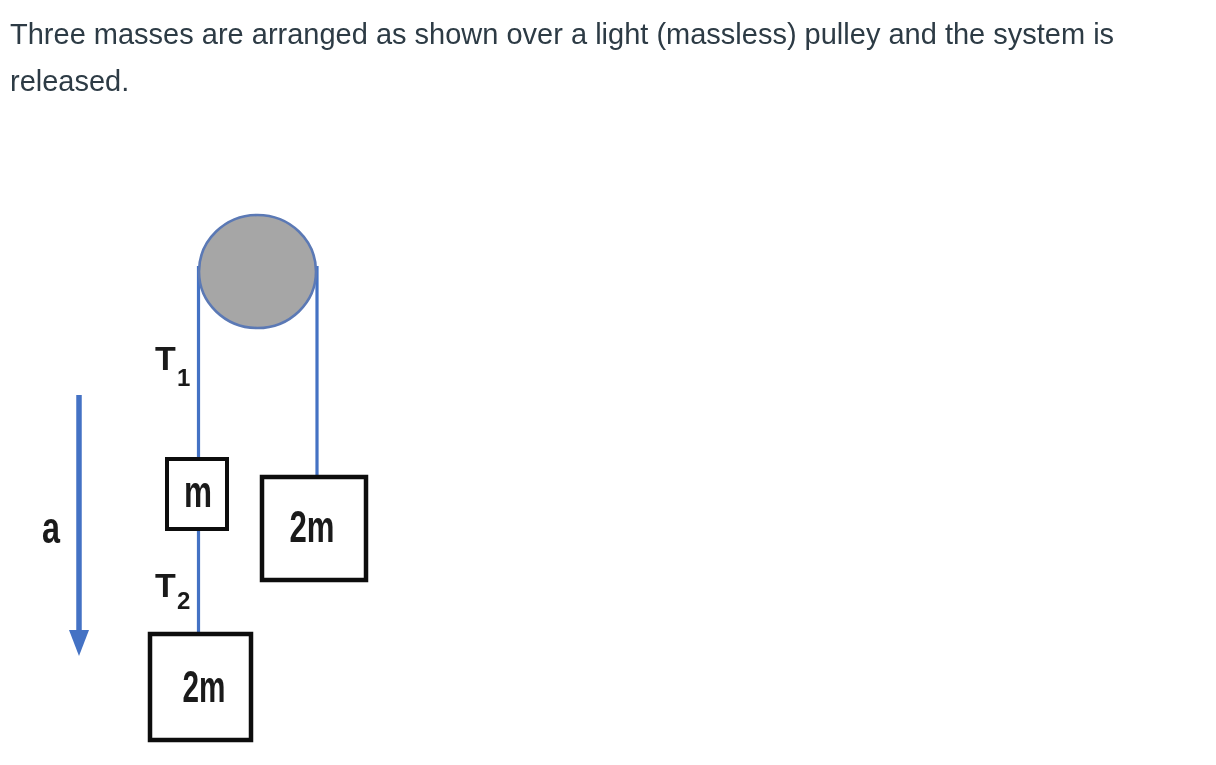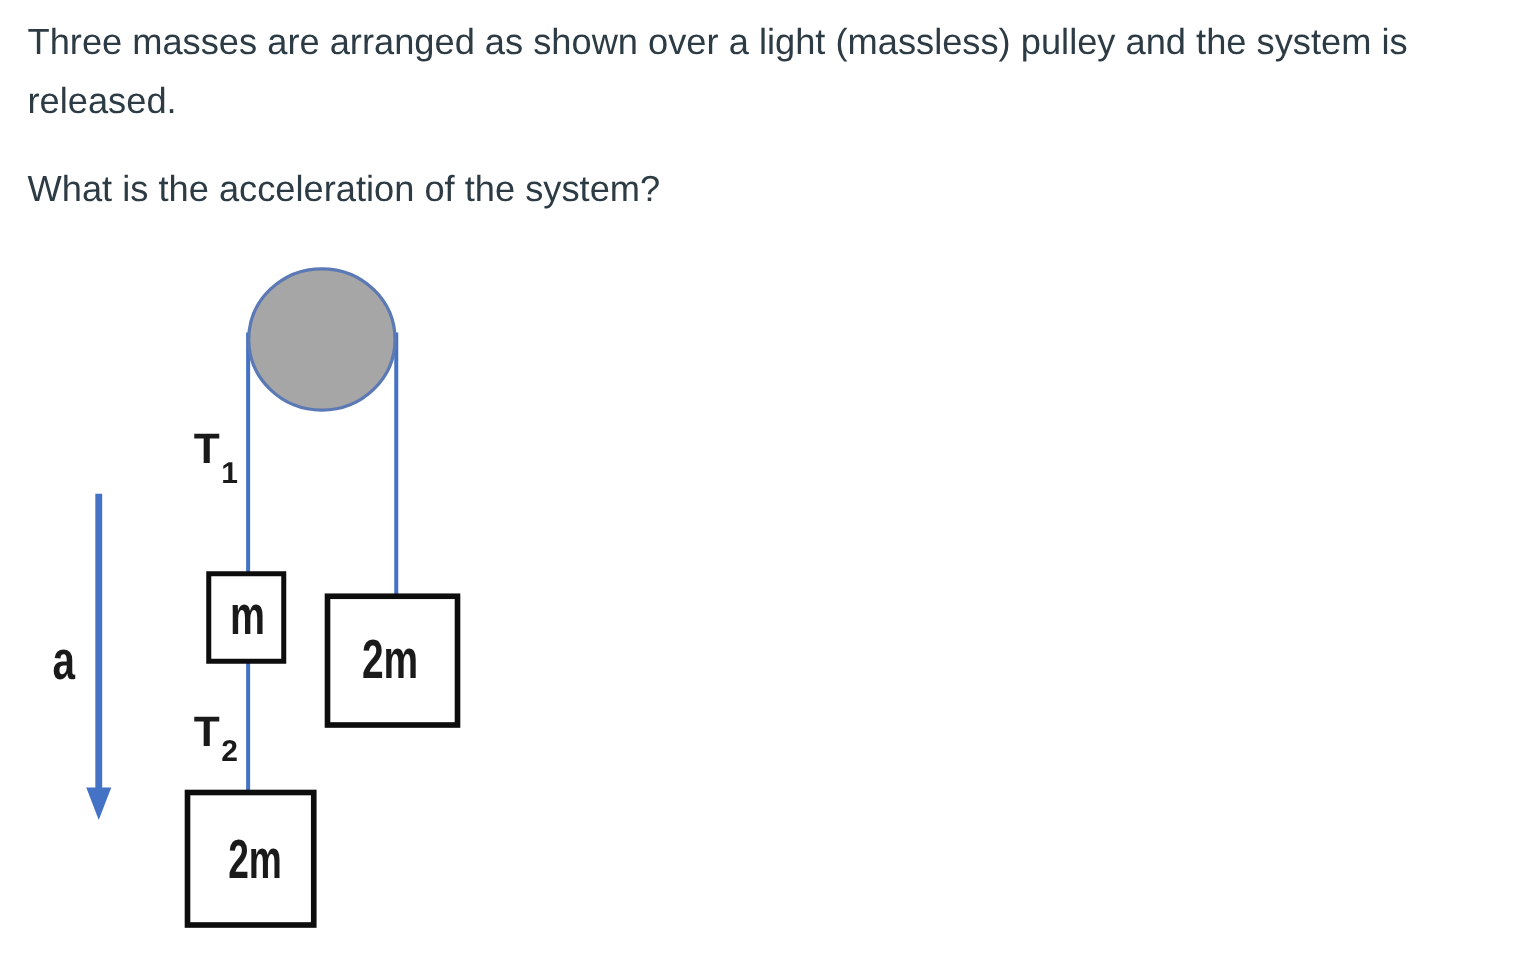--- a/index.html
+++ b/index.html
@@ -10,21 +10,21 @@
     width: 1216px;
     height: 765px;
     background: #ffffff;
     position: relative;
     overflow: hidden;
     font-family: "Liberation Sans", sans-serif;
   }
   .text-block {
     position: absolute;
     top: 11px;
-    left: 22px;
+    left: 10px;
     width: 1180px;
   }
   .text-block p {
     margin: 0 0 24px 0;
     font-size: 29px;
     line-height: 47px;
     color: #2D3B45;
   }
   .diagram {
     position: absolute;
@@ -34,21 +34,20 @@
   .diagram text {
     font-family: "Liberation Sans", sans-serif;
     font-weight: 600;
   }
 </style>
 </head>
 <body>
 
 <div class="text-block">
   <p>Three masses are arranged as shown over a light (massless) pulley and the system is released.</p>
-  <p>What is the acceleration of the system?</p>
 </div>
 
 <svg class="diagram" width="420" height="575" viewBox="0 0 420 575">
 
   <line x1="198.5" y1="76" x2="198.5" y2="270" stroke-width="3.2" stroke="#4472C4"></line>
   <line x1="317" y1="76" x2="317" y2="288" stroke-width="3.2" stroke="#4472C4"></line>
   <line x1="198.5" y1="338" x2="198.5" y2="446" stroke-width="3.2" stroke="#4472C4"></line>
 
   <ellipse cx="257.5" cy="81.5" rx="58.5" ry="56.5" stroke-width="2.6" fill="#A6A6A6" stroke="#5B79B5"></ellipse>
 

